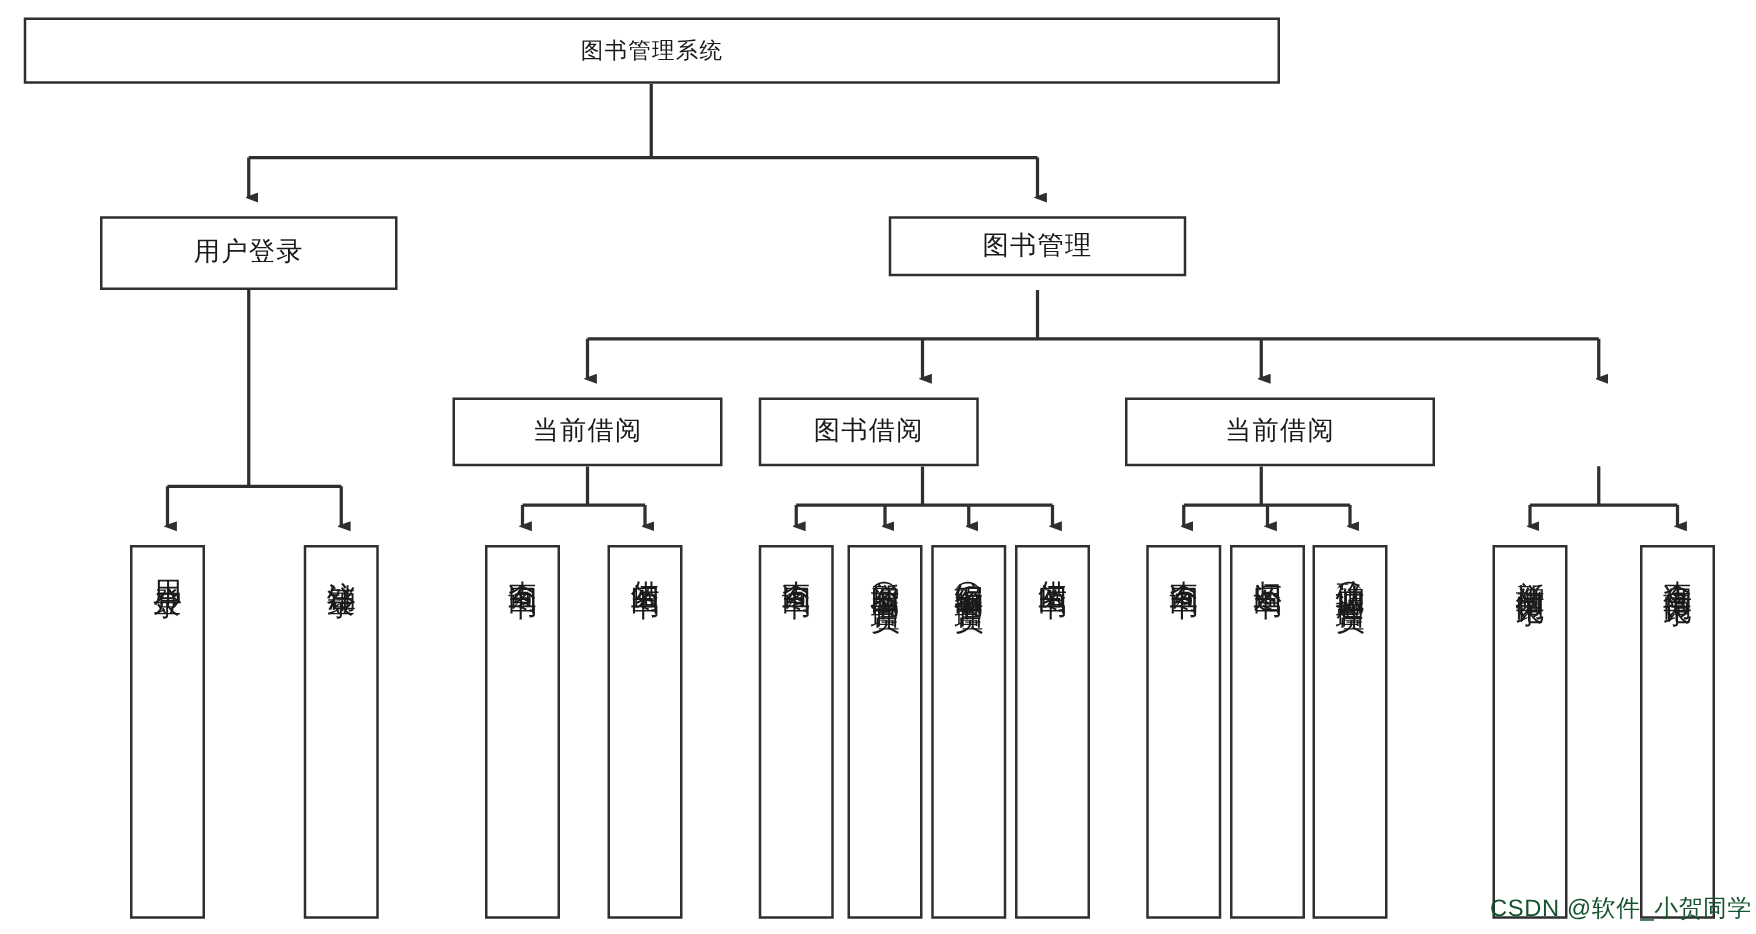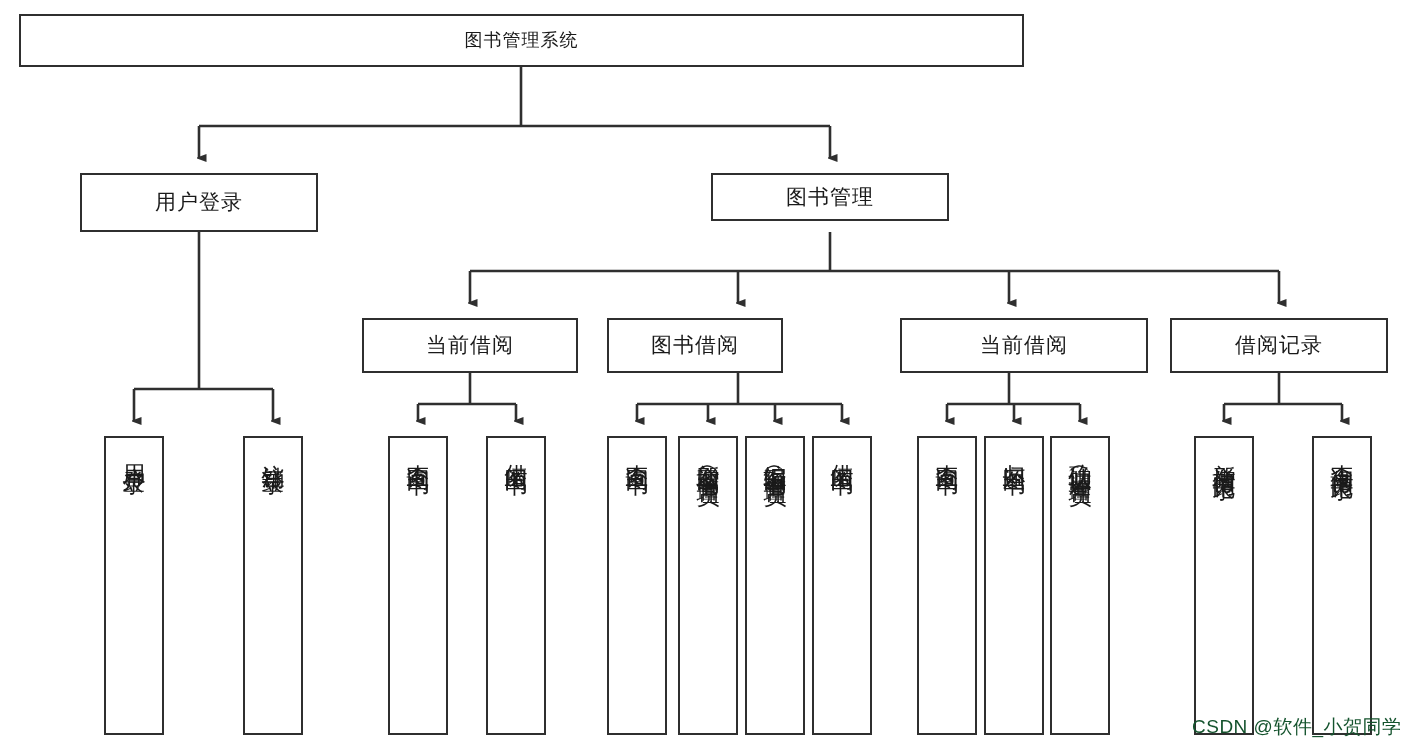--- a/index.html
+++ b/index.html
@@ -144,23 +144,20 @@
 
   <div class="node horiz" style="left:362px; top:318px; width:216px; height:55px;">
     <span class="lbl">当前借阅</span>
   </div>
   <div class="node horiz" style="left:607px; top:318px; width:176px; height:55px;">
     <span class="lbl">图书借阅</span>
   </div>
   <div class="node horiz" style="left:900px; top:318px; width:248px; height:55px;">
     <span class="lbl">当前借阅</span>
   </div>
-  <div class="node horiz" style="left:1170px; top:318px; width:218px; height:55px;">
-    <span class="lbl">借阅记录</span>
-  </div>
 
   <div class="node vert" style="left:104px; top:436px; width:60px; height:299px;">
     <span class="lbl">用户登录</span>
   </div>
   <div class="node vert" style="left:243px; top:436px; width:60px; height:299px;">
     <span class="lbl">注销登录</span>
   </div>
 
   <div class="node vert" style="left:388px; top:436px; width:60px; height:299px;">
     <span class="lbl">查询图书</span>

